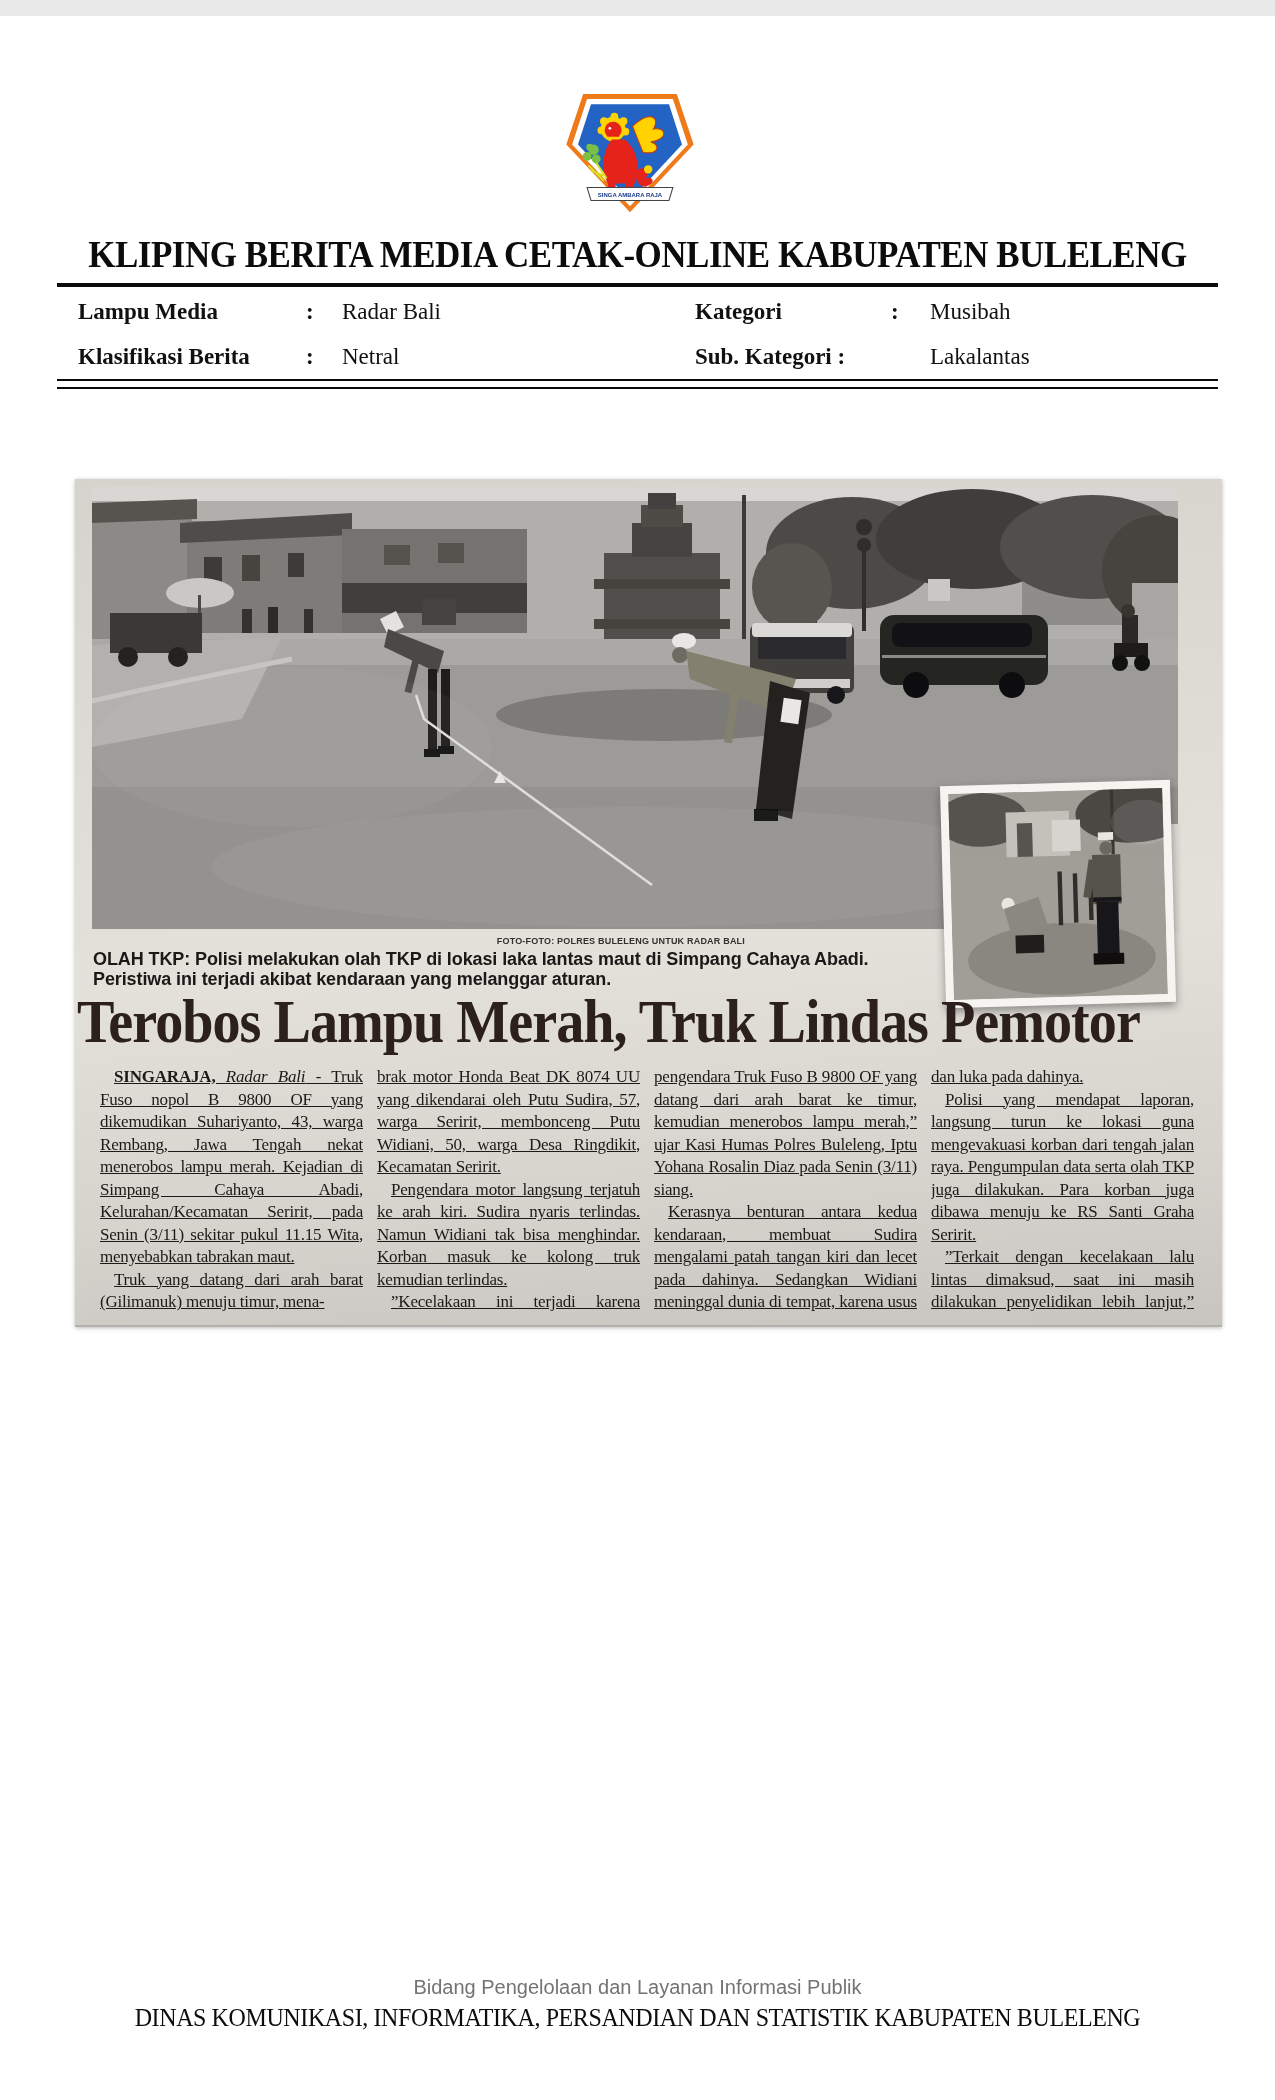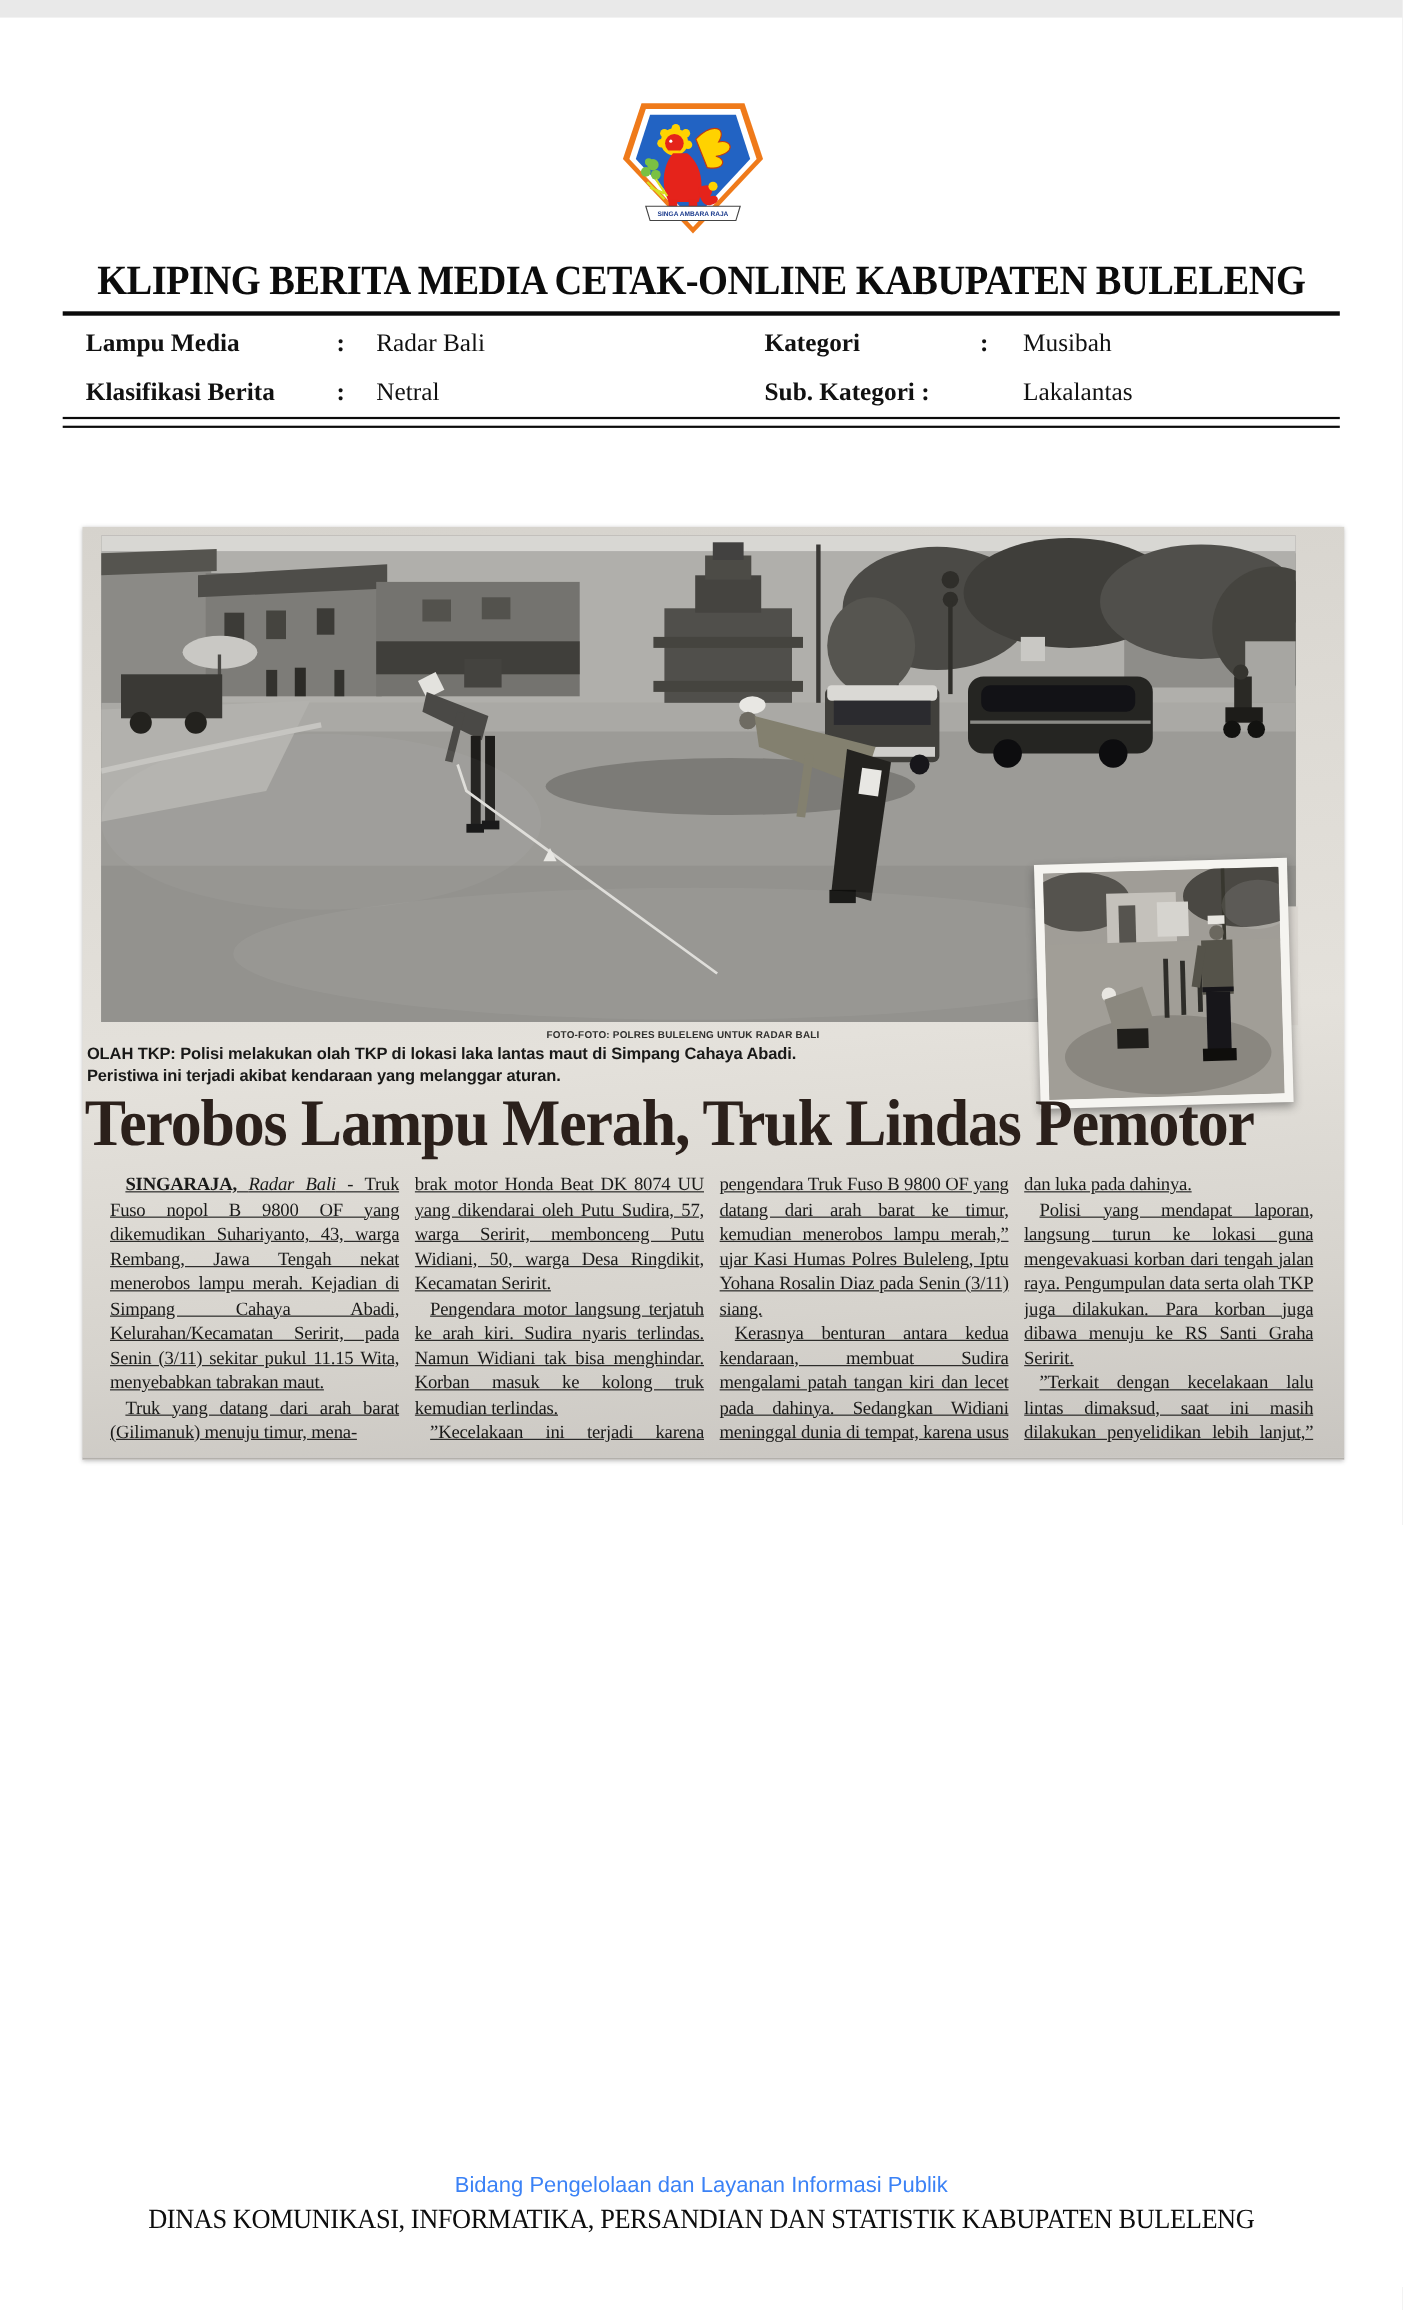--- a/index.html
+++ b/index.html
@@ -23,38 +23,38 @@
   
   .clipping{left:75px;top:463px;width:1147px;height:846px;
             background:linear-gradient(176deg,#d6d3cd 0%,#dedbd5 30%,#e4e1db 55%,#d6d3cd 82%,#c8c5c0 100%);
             border-bottom:2px solid #b3b0ab;box-shadow:0 1px 4px rgba(60,60,60,.35);}
   .main-photo{left:17px;top:8px;width:1086px;height:442px;background:#9b9a96;}
   .main-photo svg{display:block;width:100%;height:100%;}
   .photo-patch{left:1083px;top:345px;width:22px;height:108px;background:#ddd9d3;}
   .photo-credit{top:457px;left:18px;width:652px;text-align:right;
                 font-family:"Liberation Sans",sans-serif;font-weight:700;font-size:9px;
                 letter-spacing:.2px;color:#30302e;}
-  .caption{top:470px;left:4px;width:856px;font-family:"Liberation Sans",sans-serif;
-           font-weight:700;font-size:15px;line-height:20px;color:#191918;letter-spacing:-0.1px;}
+  .caption{top:470px;left:18px;width:856px;font-family:"Liberation Sans",sans-serif;
+           font-weight:700;font-size:18px;line-height:20px;color:#191918;letter-spacing:-0.1px;}
   .inset{left:868px;top:304px;width:214px;height:206px;background:#f5f4f0;padding:8px;
          transform:rotate(-1.6deg);box-shadow:0 4px 9px rgba(40,40,40,.45);}
   .inset svg{display:block;width:100%;height:100%;}
   .headline{left:2px;top:511px;width:1142px;font-weight:700;font-size:57px;line-height:60px;
             color:var(--headline-ink,#2b201b);letter-spacing:-1px;white-space:nowrap;
             transform:scale(.985,1.06);transform-origin:left top;}
   .article{left:25px;top:587px;width:1096px;height:250px;display:flex;gap:14px;
            font-size:17px;line-height:22.5px;color:#1a1a19;text-decoration:underline;}
   .a-col{width:263px;overflow:hidden;}
   .apar{margin:0;text-indent:14px;text-align:justify;letter-spacing:-0.2px;}
   .apar.noind{text-indent:0;}
   .rb{font-weight:700;} .ri{font-style:italic;}
 
   
   .footer1{left:0;right:0;top:1960px;text-align:center;font-family:"Liberation Sans",sans-serif;
-           font-size:20px;color:#3b82f6;}
+           font-size:20px;color:#737373;}
   .footer2{left:0;right:0;top:1988px;text-align:center;font-size:24px;letter-spacing:-0.4px;
            color:#0d0d0d;transform:scaleY(1.05);transform-origin:center top;}
 
   
   .lg-orange{fill:var(--logo-orange,#ef7a1a);} .lg-blue{fill:var(--logo-blue,#2263c3);}
   .lg-red{fill:var(--logo-red,#e5231b);} .lg-yellow{fill:var(--logo-yellow,#ffd200);}
   .lg-green{fill:var(--logo-green,#7ac143);}
 </style>
 </head>
 <body>

